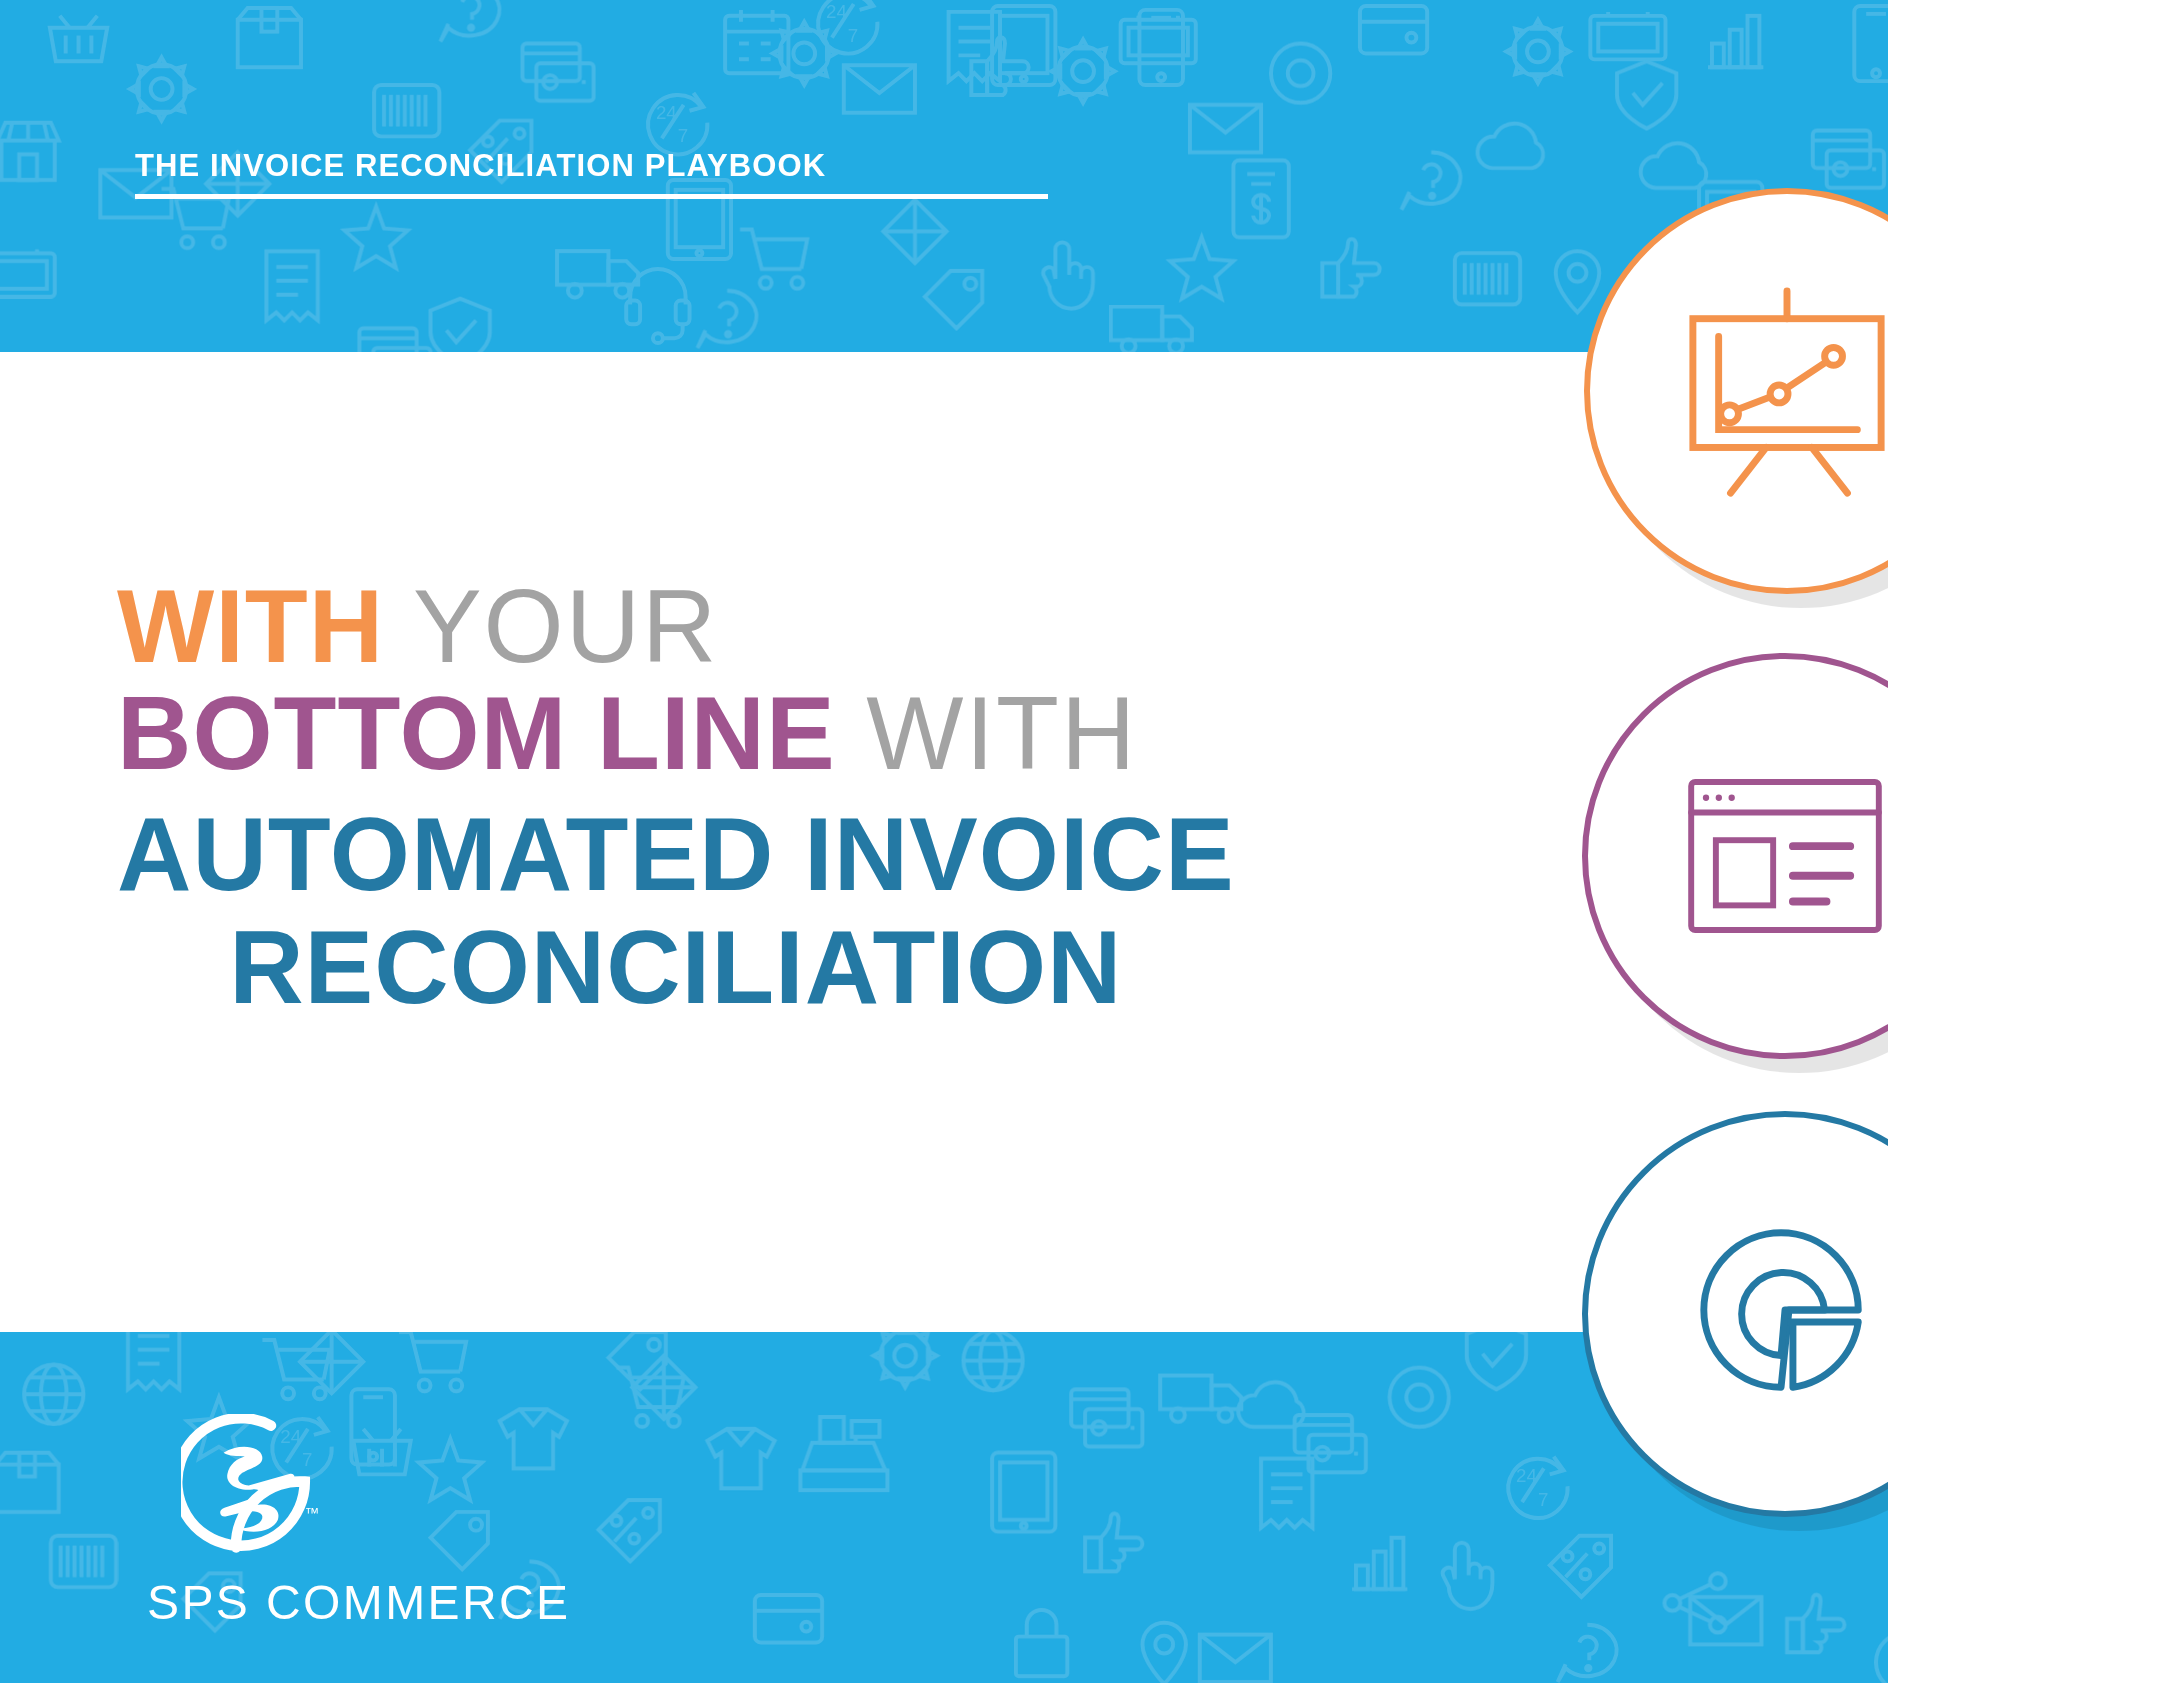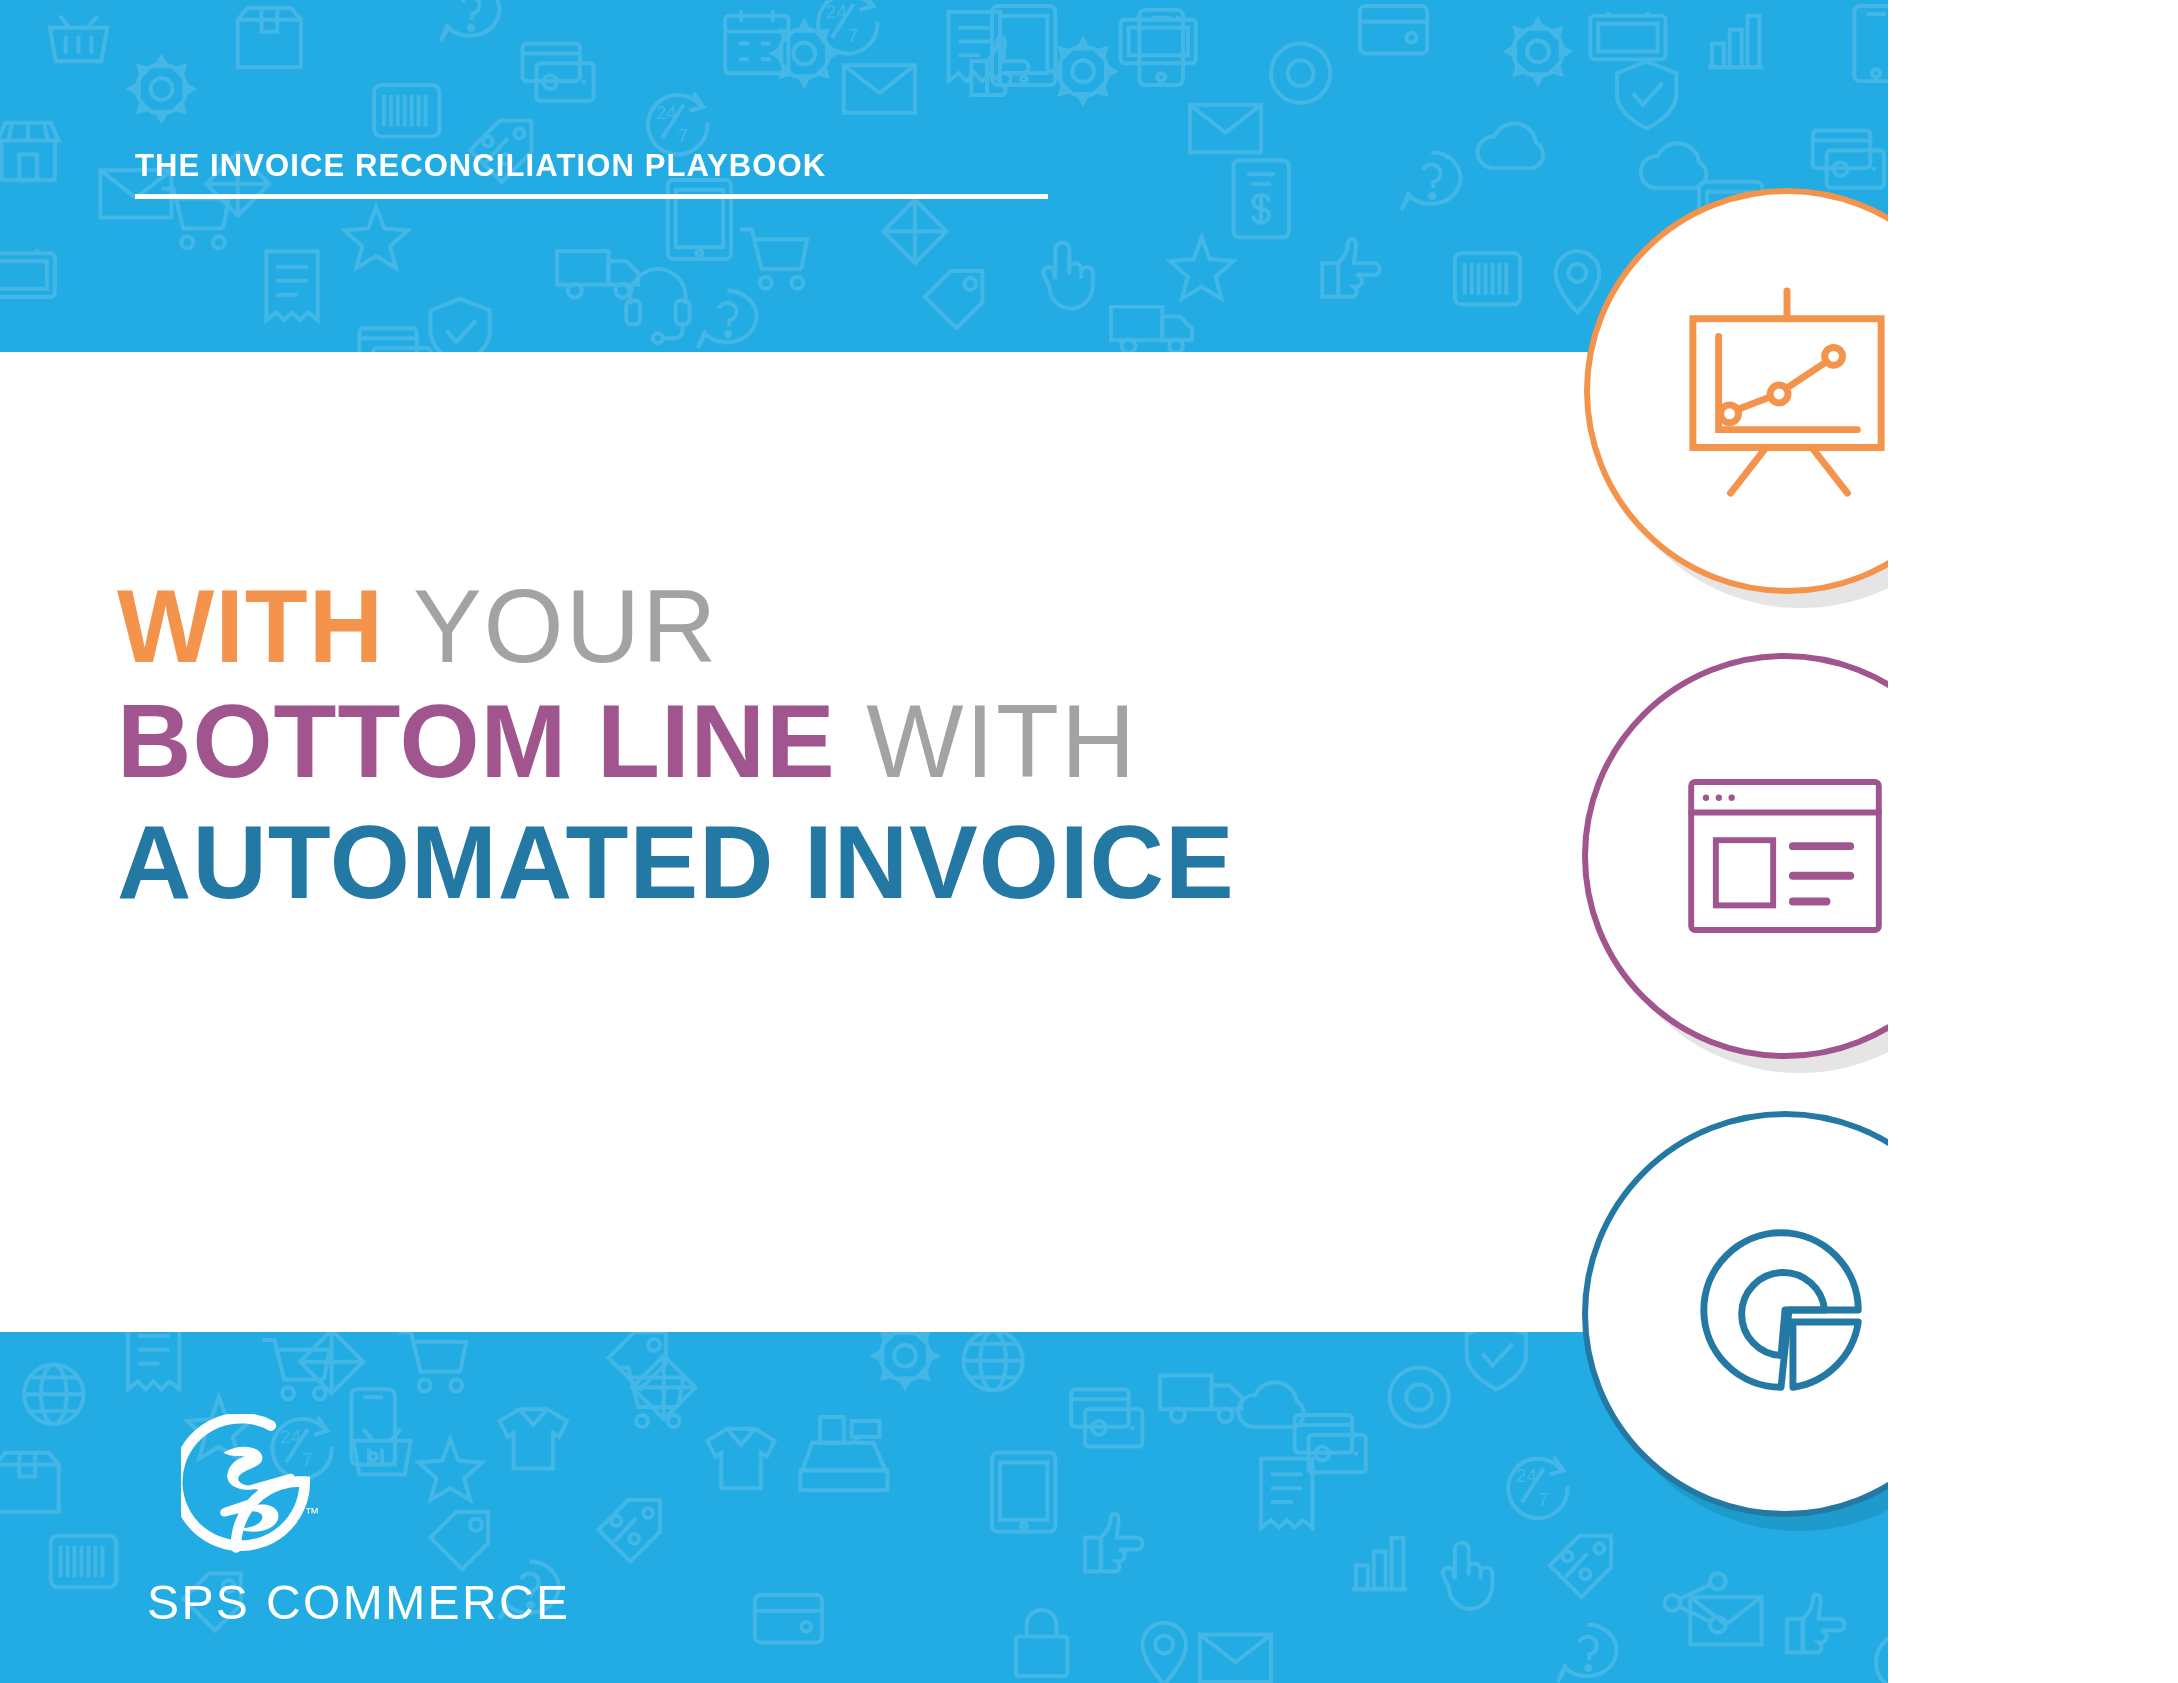--- a/index.html
+++ b/index.html
@@ -45,21 +45,21 @@
   #headline {
     position:absolute;
     left:117px;
     top:574px;
     z-index:5;
     line-height:1.02;
     white-space:nowrap;
   }
   .hl-line { display:block; }
   .hl-l1 { font-size:103px; }
-  .hl-l2 { font-size:103px; margin-top:10px;}
+  .hl-l2 { font-size:103px; margin-top:2px;}
   .hl-l3 { font-size:103px; margin-top:16px;}
   .hl-l4 { font-size:103px; margin-top:8px;}
 
   .w-bold   { font-weight:bold; letter-spacing:1px; }
   .w-light  { font-weight:300; letter-spacing:2px; }
   .c-orange { color:#F4934C; }
   .c-gray   { color:#A3A3A3;text-align:right; }
   .c-purple { color:#A0558F; }
   .c-teal   { color:#2479A4;text-align:center; }
 
@@ -418,20 +418,21 @@
 
   <div id="kicker-wrap">
     <div id="kicker">THE INVOICE RECONCILIATION PLAYBOOK</div>
     <div id="kicker-rule"></div>
   </div>
 
   <div id="headline">
     <span class="hl-line hl-l1"><span class="w-bold c-orange">WITH</span><span class="w-light c-gray"> YOUR</span></span>
     <span class="hl-line hl-l2"><span class="w-bold c-purple">BOTTOM LINE</span><span class="w-light c-gray"> WITH</span></span>
     <span class="hl-line hl-l3 w-bold c-teal">AUTOMATED INVOICE</span>
+    <span class="hl-line hl-l4 w-bold c-teal">RECONCILIATION</span>
   </div>
 
   <div class="circle" id="circle-chart">
     <svg width="228" height="213" viewBox="0 0 230 215">
       <g stroke="#F4934C" stroke-width="7" fill="none" stroke-linecap="round">
         <path d="M115 6 V34"></path>
         <rect x="20" y="34" width="190" height="130"></rect>
         <path d="M46 52 V146 H186"></path>
         <path d="M59 128 L106 110 L160 74"></path>
         <circle cx="57" cy="130" r="9" fill="#ffffff"></circle>

